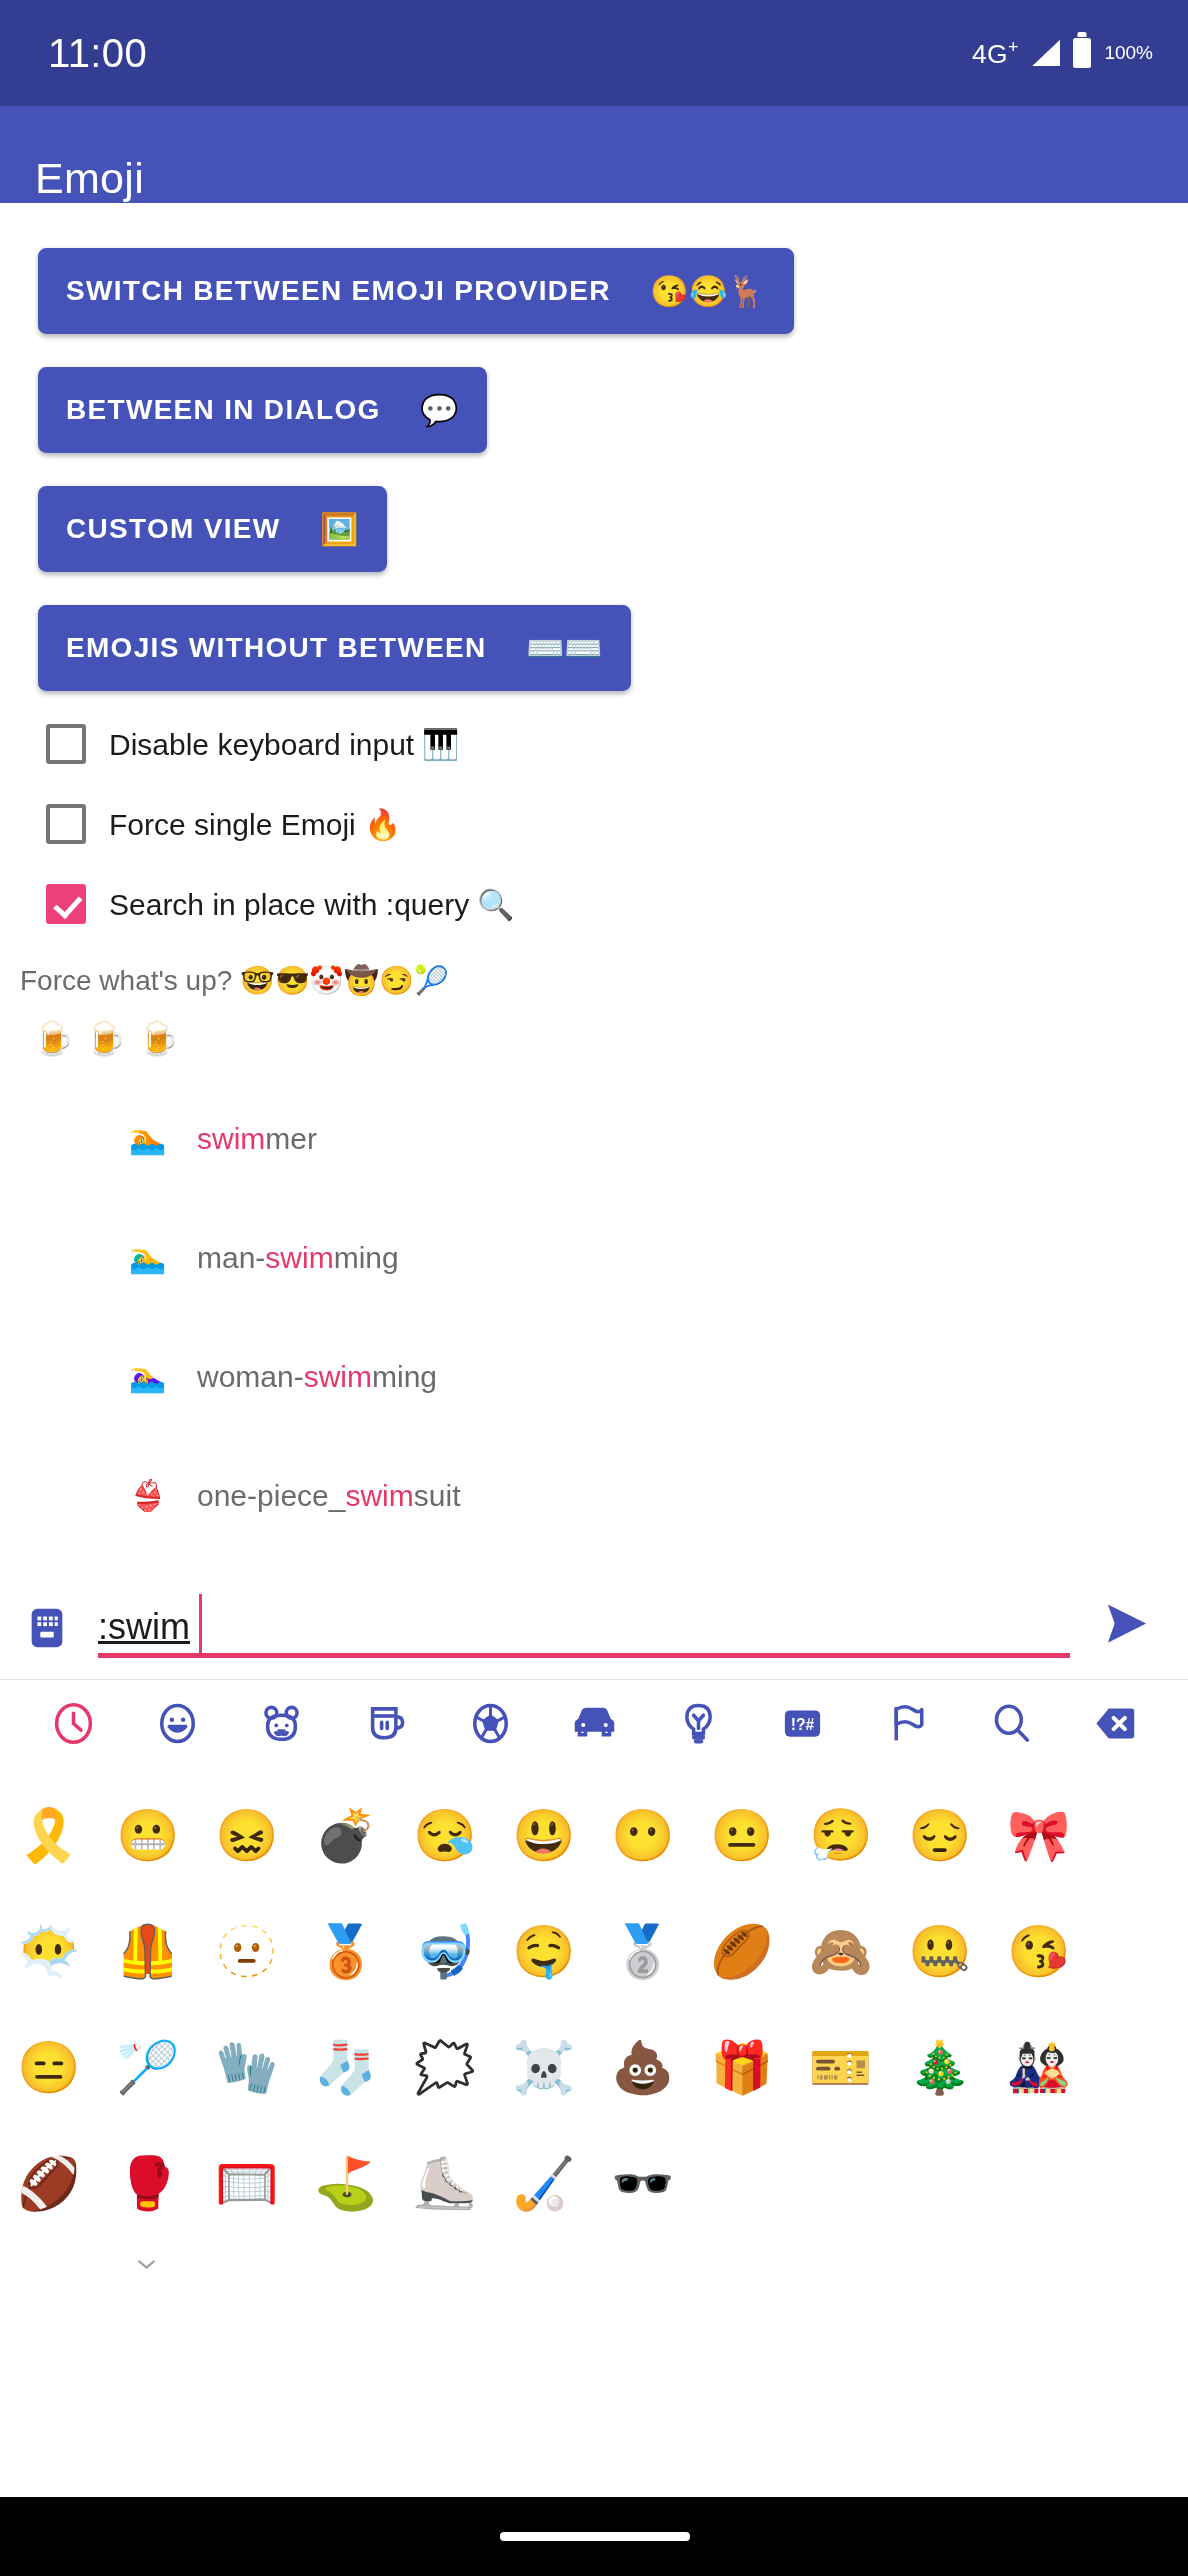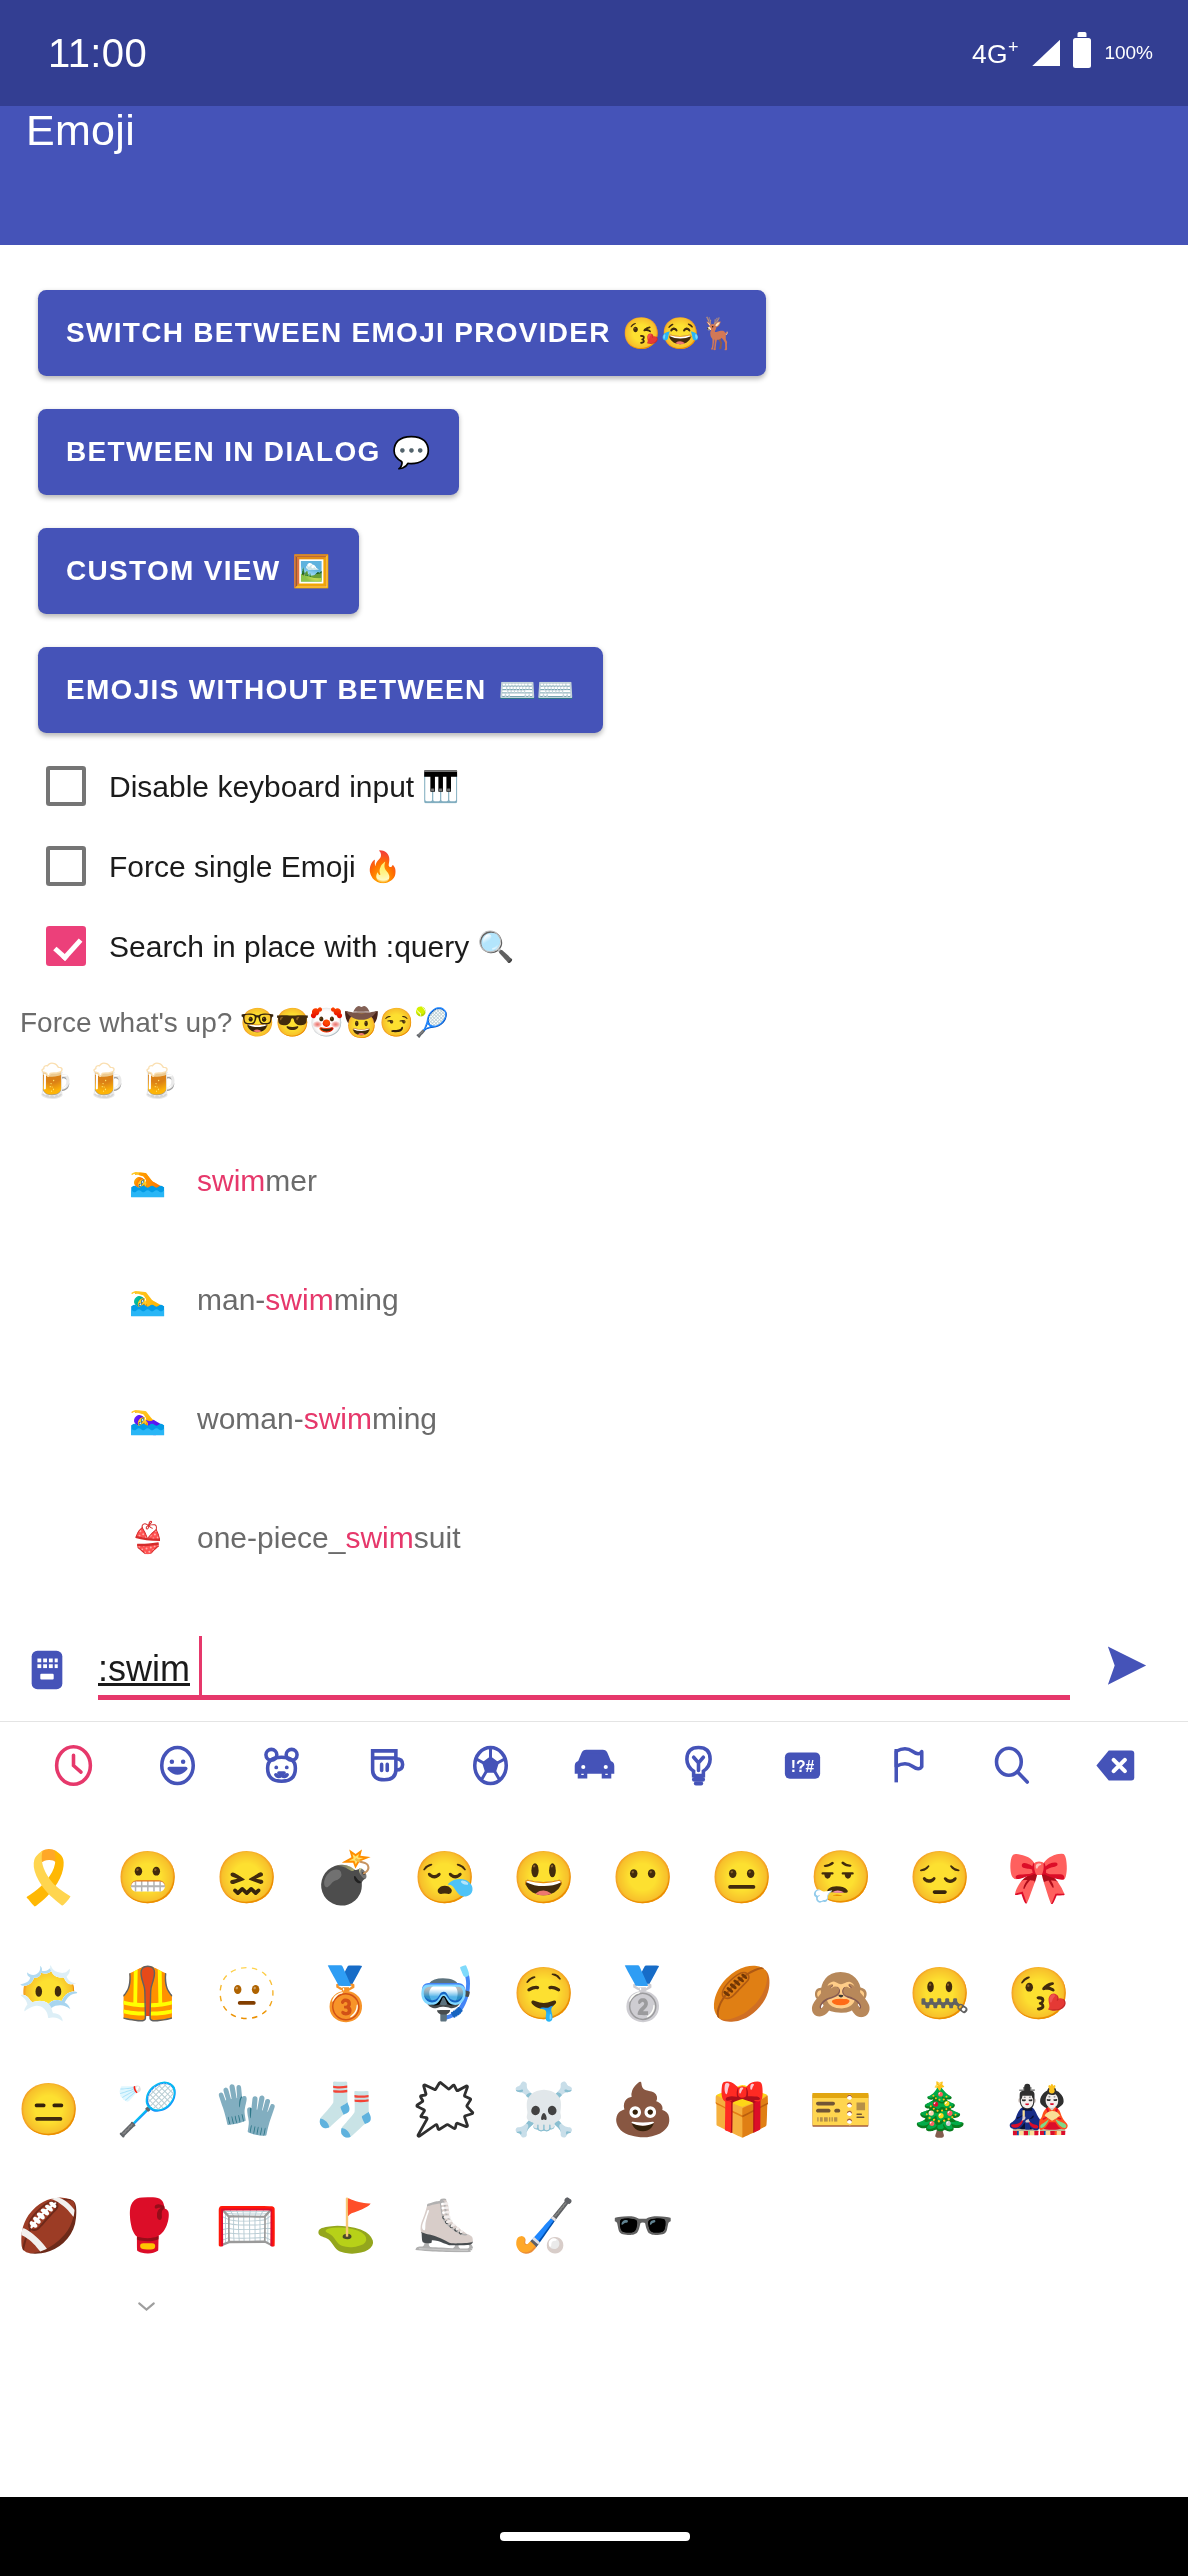--- a/index.html
+++ b/index.html
@@ -76,25 +76,25 @@
     background: #ffffff;
     border-radius: 1.7px 1.7px 0 0;
   }
   .status-batt-text {
     color: #ffffff;
     font-size: 19px;
   }
 
   
   .appbar {
-    height: 139px;
+    height: 97px;
     background: #4553b8;
     display: flex;
-    align-items: flex-start;
-    padding-left: 26px;
+    align-items: flex-end;
+    padding-left: 35px;
     box-sizing: border-box;
     flex: 0 0 auto;
   }
   .appbar-title {
     color: #ffffff;
     font-size: 43px;
     letter-spacing: 0.3px;
   }
 
   
@@ -117,20 +117,21 @@
     font-family: "Liberation Sans", sans-serif;
     font-size: 28px;
     font-weight: bold;
     letter-spacing: 1.3px;
     padding: 0 28px;
     height: 86px;
     margin-bottom: 33px;
     box-shadow: 0 2.5px 5px rgba(0,0,0,0.28);
     cursor: pointer;
     white-space: nowrap;
+    gap: 28px;
   }
   .mbtn .emo {
     font-weight: normal;
     letter-spacing: 0;
     margin-left: 11.6px;
     font-size: 31px;
   }
 
   
   .check-row {

